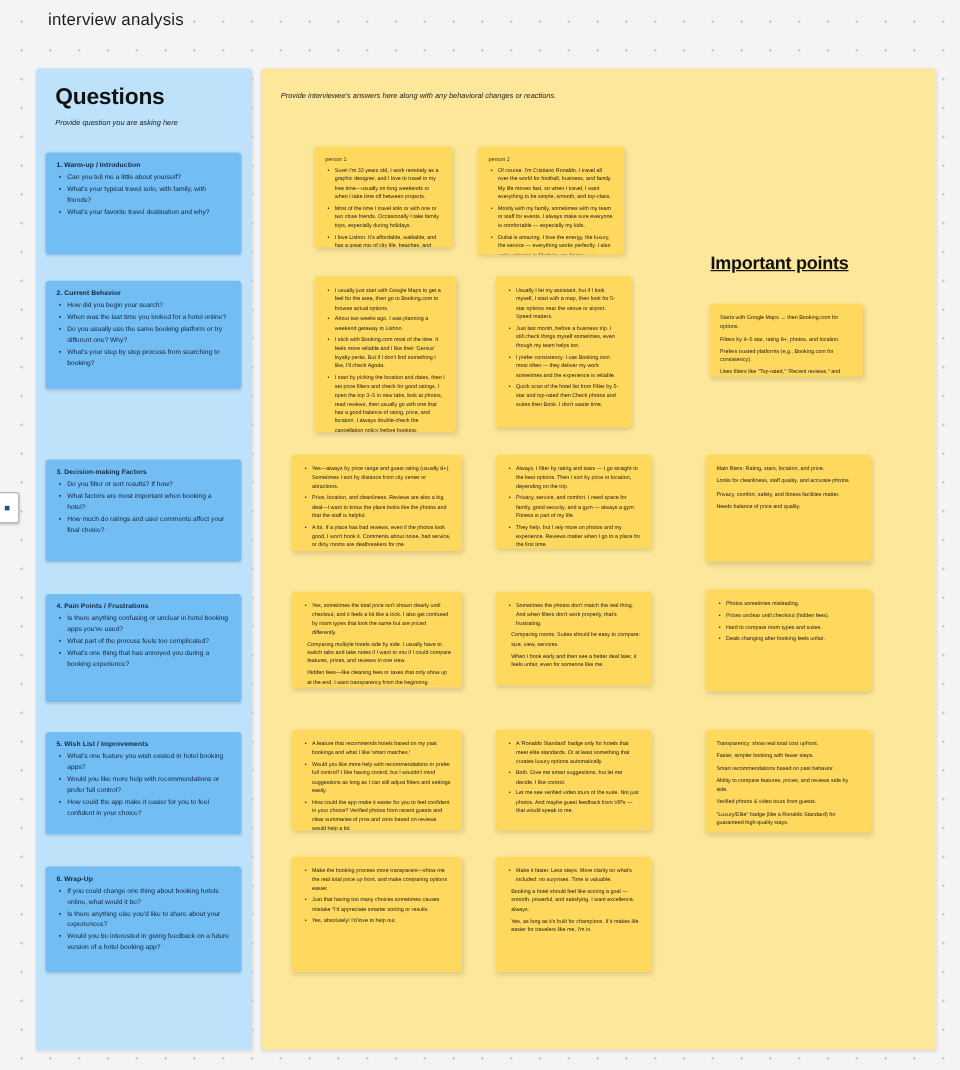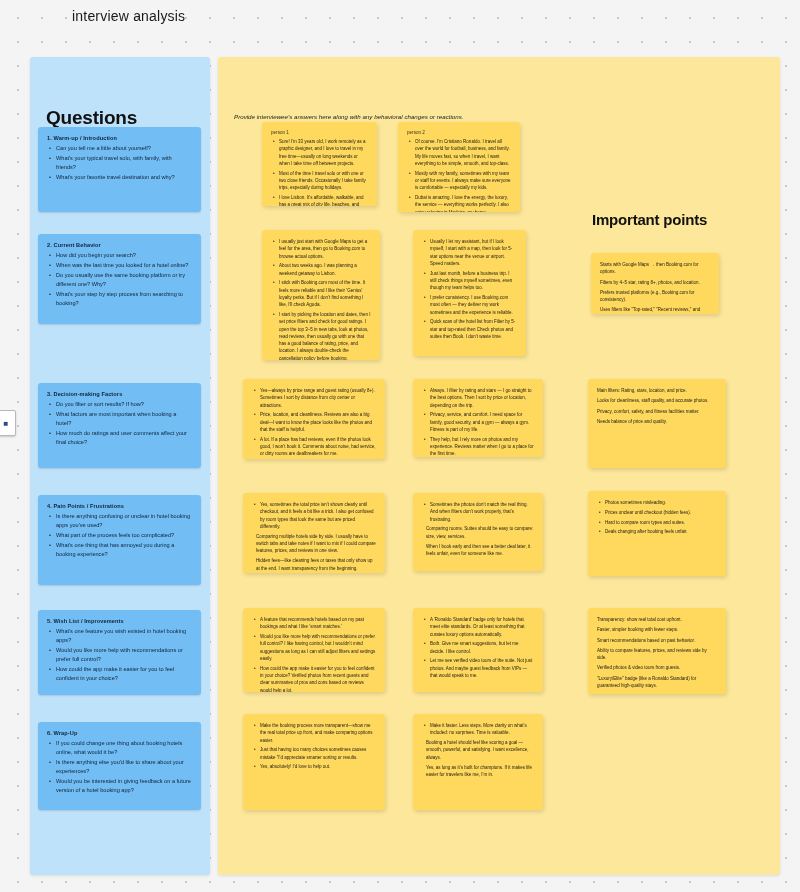--- a/index.html
+++ b/index.html
@@ -12,39 +12,39 @@
   
   .canvas{
     position:absolute;inset:0;
     background-color:#f4f4f4;
     background-image:radial-gradient(#c8c8c8 0.9px, transparent 1px);
     background-size:24px 24px;
     background-position:6px 6px;
   }
   .board-title{
     position:absolute;left:40px;top:8px;
-    font-size:14px;color:#1a1a1a;letter-spacing:.2px;margin-left:32px;
+    font-size:14px;color:#1a1a1a;letter-spacing:.2px;
   }
   
   .mini-widget{
     position:absolute;left:-4px;top:410px;width:18px;height:24px;
     background:#ffffff;border:1px solid #b8b8b8;border-radius:2px;
     box-shadow:0 1px 2px rgba(0,0,0,.18);
     display:flex;align-items:center;justify-content:center;
     font-size:8px;color:#2b4b8f;font-weight:bold;
   }
   
   .col{
     position:absolute;top:57px;
     border-radius:3px;
     box-shadow:0 1px 3px rgba(0,0,0,.10);
   }
   .col-questions{left:30px;width:180px;height:818px;background:#bfe2fb;}
   .col-answers{left:218px;width:562px;height:818px;background:#fde79a;}
-  .col-head{padding:14px 16px 0 16px;margin-top:36px;}
+  .col-head{padding:14px 16px 0 16px;}
   .col-head h1{
     margin:0;font-size:19px;font-weight:600;color:#111;letter-spacing:-.2px;
   }
   .col-head .sub{
     margin-top:5px;font-size:6.2px;font-style:italic;color:#1c1c1c;line-height:1.5;
   }
   
   .qcard{
     position:absolute;left:38px;width:163px;
     background:#72bdf4;border-radius:3px;
@@ -67,21 +67,21 @@
   .note .person{font-size:4.6px;margin-bottom:3px;color:#3a3320;}
   .note ul{margin:0;padding-left:8px;list-style:none;}
   .note li{font-size:4.5px;line-height:1.62;margin-bottom:2.5px;position:relative;}
   .note li:before{content:"•";position:absolute;left:-6px;top:0;font-size:4.5px;}
   .note p{margin:0 0 3px 0;font-size:4.5px;line-height:1.62;}
   .note p.indent{padding-left:4px;}
   .note.plain ul{padding-left:0;}
   
   .imp-head{
     position:absolute;left:592px;top:211px;
-    font-size:15px;font-weight:600;color:#111;letter-spacing:-.2px;
+    font-size:15px;font-weight:600;color:#111;letter-spacing:-.2px;text-decoration:underline;
   }
 </style>
 </head>
 <body>
 
 <div class="canvas"></div>
 
 <div class="board-title">interview analysis</div>
 
 <div class="mini-widget">■</div>

